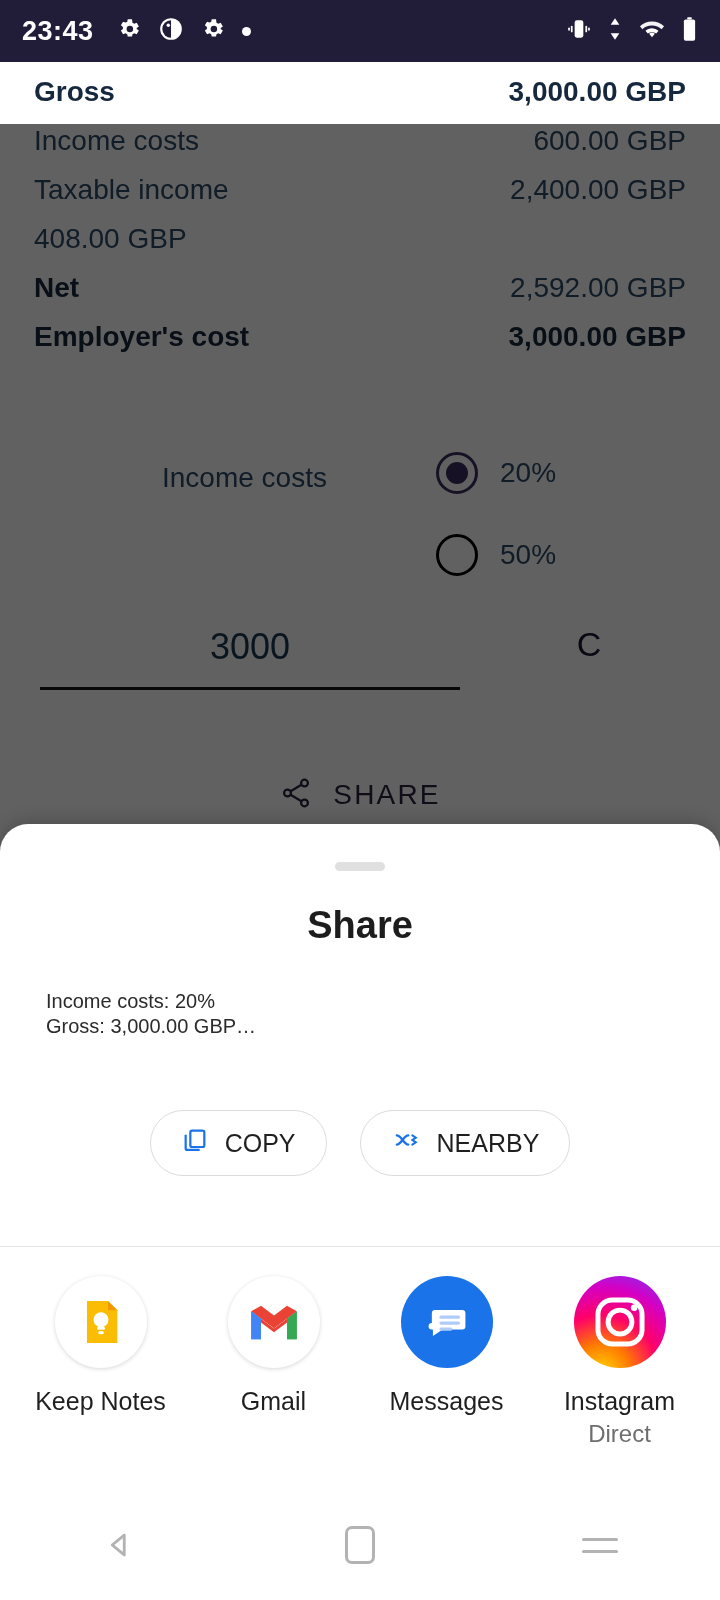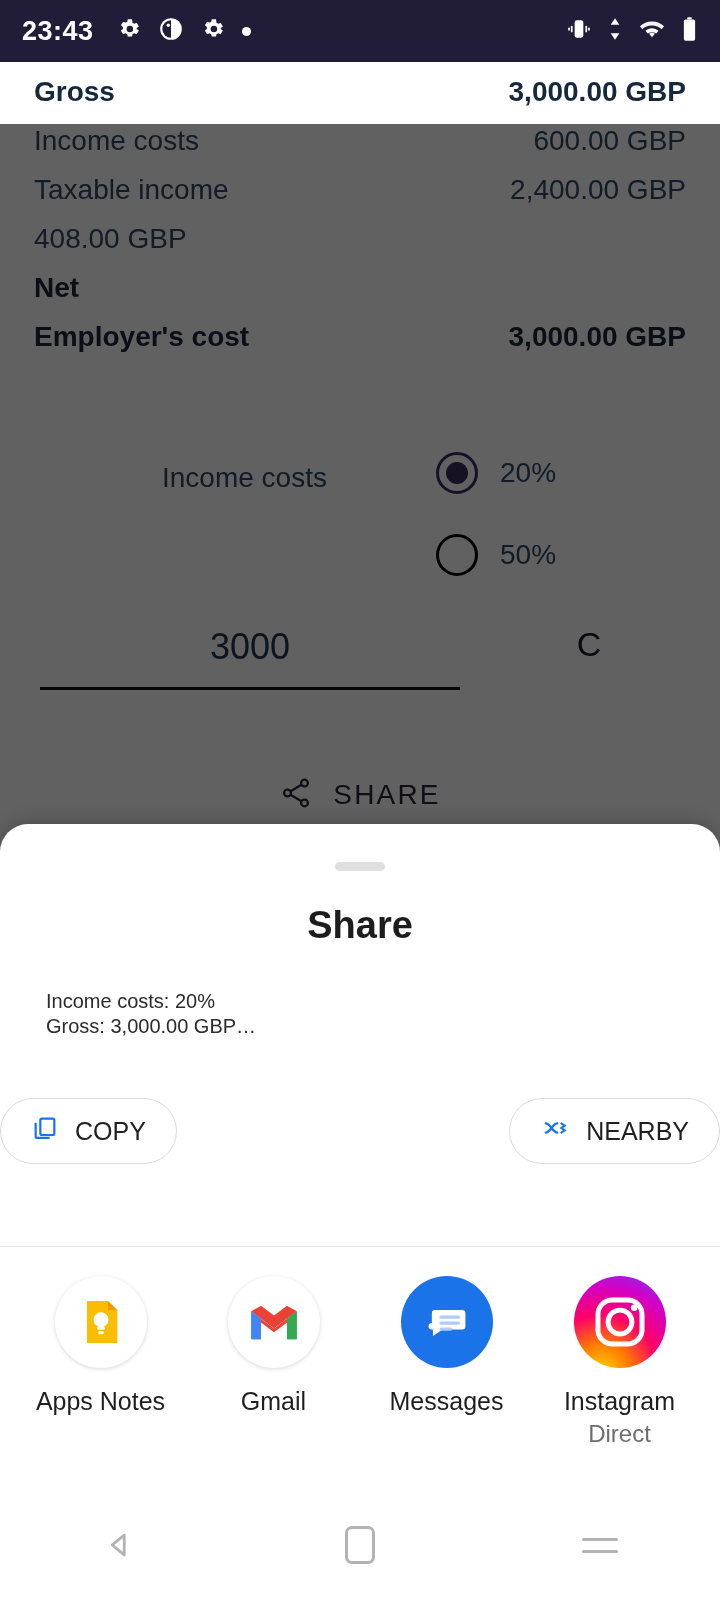--- a/index.html
+++ b/index.html
@@ -100,22 +100,22 @@
   }
   .sheet-title {
     position:absolute; left:0; top:80px; width:720px; text-align:center;
     font-size:38px; font-weight:700; color:#1d1d1d;
   }
   .preview {
     position:absolute; left:46px; top:165px; width:620px;
     font-size:20px; line-height:1.26; color:#2b2b2b;
   }
   .chip-row {
-    position:absolute; left:0; top:274px; width:720px;
-    display:flex; justify-content:space-between; gap:33px;
+    position:absolute; left:0; top:286px; width:720px;
+    display:flex; justify-content:center; gap:33px;
   }
   .chip {
     height:66px; border:1px solid #dcdcdc; border-radius:34px;
     display:flex; align-items:center; gap:16px; padding:0 30px;
     font-size:25px; color:#1f1f1f; background:#fff;
   }
   .sheet-divider {
     position:absolute; left:0; top:422px; width:720px; height:1px; background:#e3e3e3;
   }
   .apps {
@@ -224,20 +224,21 @@
       </div>
       <div class="row">
         <span class="lbl">Taxable income</span>
         <span class="val">2,400.00 GBP</span>
       </div>
       <div class="row">
         <span class="val">408.00 GBP</span>
       </div>
       <div class="row semi">
         <span class="lbl">Net</span>
+        <span class="val">2,592.00 GBP</span>
       </div>
       <div class="row strong">
         <span class="lbl">Employer's cost</span>
         <span class="val">3,000.00 GBP</span>
       </div>
 
       <div class="costs-block">
         <div class="costs-label">Income costs</div>
         <div class="radio-row r1">
           <span class="radio on"></span>
@@ -312,21 +313,21 @@
       <div class="app">
         <div class="app-icon-wrap circ-white">
           <svg width="56" height="56" viewBox="0 0 48 48">
             <path d="M12 6h18l8 8v28H12z" fill="#fbbc04"></path>
             <path d="M30 6l8 8h-8z" fill="#f29900"></path>
             <circle cx="24" cy="22" r="6.4" fill="#fff"></circle>
             <rect x="20.6" y="28" width="6.8" height="2.6" rx="1.3" fill="#fff"></rect>
             <rect x="21.6" y="32" width="4.8" height="2.4" rx="1.2" fill="#fff"></rect>
           </svg>
         </div>
-        <div class="app-label">Apps Notes</div>
+        <div class="app-label">Keep Notes</div>
       </div>
 
       <div class="app">
         <div class="app-icon-wrap circ-white">
           <svg width="52" height="52" viewBox="0 0 48 38">
             <path d="M3 35V9l9 7V35z" fill="#4285f4"></path>
             <path d="M36 35V16l9-7v26z" fill="#34a853"></path>
             <path d="M3 9l9-5 12 9 12-9 9 5-9 7-12 9-12-9z" fill="#ea4335"></path>
             <path d="M12 16l12 9 12-9v19H12z" fill="#fff"></path>
             <path d="M12 16l12 9 12-9v3.5l-12 9-12-9z" fill="#ea4335"></path>

